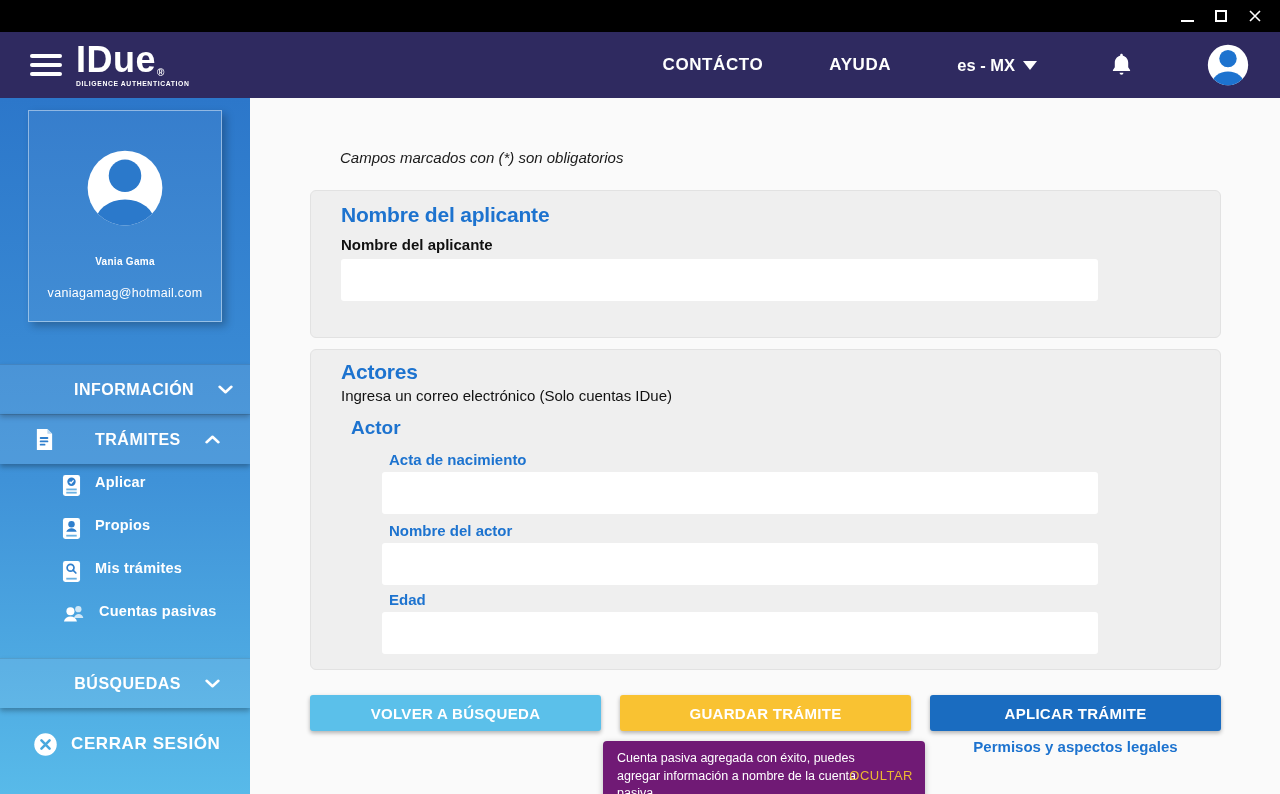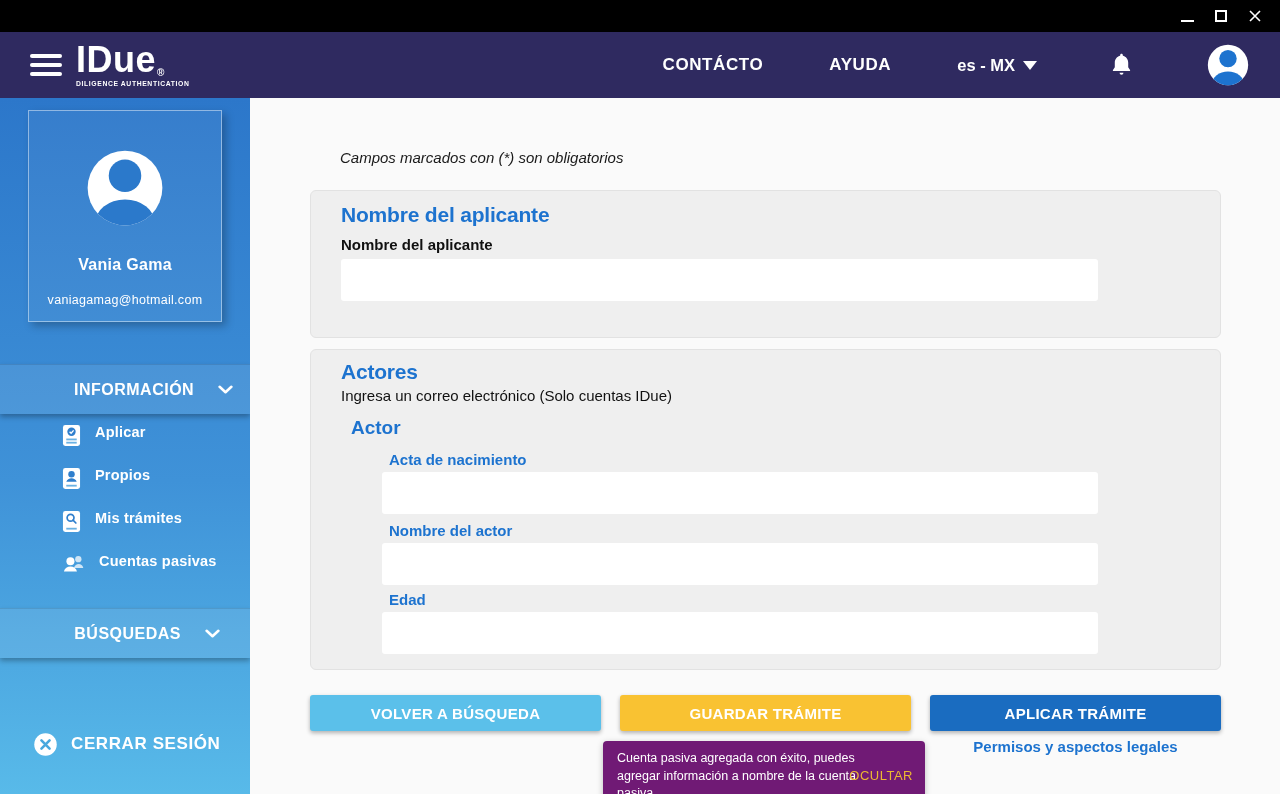--- a/index.html
+++ b/index.html
@@ -34,21 +34,21 @@
   .bell { margin-right:41px; cursor:pointer; display:flex; }
   .avatar-btn { margin-right:30px; cursor:pointer; display:flex; }
 
   
   .sidebar { position:absolute; top:98px; left:0; width:250px; height:696px;
              background:linear-gradient(180deg,#2c77ca 0%, #3f92d8 55%, #58bae9 100%); color:#fff; }
   .profile-card { position:absolute; top:12px; left:28px; width:194px; height:212px;
                   background:rgba(255,255,255,0.05); border:1px solid rgba(255,255,255,0.45);
                   box-shadow:4px 4px 8px rgba(0,0,0,0.25); display:flex; flex-direction:column; align-items:center; }
   .profile-avatar { margin-top:38px; }
-  .profile-name { font-size:16px; font-weight:600; margin-top:29px; letter-spacing:0.3px; }
+  .profile-name { font-size:10px; font-weight:600; margin-top:29px; letter-spacing:0.3px; }
   .profile-email { font-size:12.5px; font-weight:400; margin-top:19px; letter-spacing:0.3px; }
 
   .side-nav { position:absolute; top:266px; left:0; width:100%; }
   .nav-bar { height:50px; display:flex; align-items:center; padding-left:34px; padding-right:24px;
              background:rgba(255,255,255,0.09); border-top:1px solid rgba(0,0,0,0.10);
              box-shadow:0 3px 5px rgba(0,0,0,0.28); position:relative; cursor:pointer;gap:24px; }
   .nav-bar .bar-label { font-size:16px; font-weight:700; letter-spacing:0.5px; margin-left:16px; }
   .nav-bar .chev { margin-left:auto; margin-right:6px; display:flex; }
   .sub-list { padding:10px 0 12px 0; }
   .sub-item { display:flex; align-items:flex-start; padding-left:62px; height:43px; cursor:pointer; }
@@ -186,20 +186,35 @@
           <path d="M2.6 20.2c1.2-4.4 5-6.6 9.4-6.6s8.2 2.2 9.4 6.6c.2.7-.3 1.2-.9 1.2H3.5c-.6 0-1.1-.5-.9-1.2z" fill="#fff"></path>
         </svg>
         <span class="bar-label">INFORMACIÓN</span>
         <span class="chev">
           <svg width="15" height="9" viewBox="0 0 14 8">
               <polyline points="1.5,1.5 7,6.5 12.5,1.5" fill="none" stroke="#fff" stroke-width="2.4" stroke-linecap="round" stroke-linejoin="round"></polyline>
             </svg>
         </span>
       </div>
 
+      <div class="nav-bar">
+        <svg width="21" height="23" viewBox="0 0 22 24">
+          <path fill="#fff" d="M3 1h11l5 5v17H3z"></path>
+          <path fill="#bcd9f2" d="M14 1l5 5h-5z"></path>
+          <rect x="6" y="9.5" width="9" height="1.9" rx="0.9" fill="#2f7fcd"></rect>
+          <rect x="6" y="13" width="9" height="1.9" rx="0.9" fill="#2f7fcd"></rect>
+          <rect x="6" y="16.5" width="6" height="1.9" rx="0.9" fill="#2f7fcd"></rect>
+        </svg>
+        <span class="bar-label">TRÁMITES</span>
+        <span class="chev">
+          <svg width="15" height="9" viewBox="0 0 14 8">
+              <polyline points="1.5,6.5 7,1.5 12.5,6.5" fill="none" stroke="#fff" stroke-width="2.4" stroke-linecap="round" stroke-linejoin="round"></polyline>
+            </svg>
+        </span>
+      </div>
 
       <div class="sub-list">
         <div class="sub-item">
           <svg width="19" height="23" viewBox="0 0 20 24">
             <rect x="1" y="1" width="18" height="22" rx="2.5" fill="#fff"></rect>
             <circle cx="10" cy="8" r="4.4" fill="#2f7fcd"></circle>
             <path d="M8 8l1.6 1.6 2.6-3" stroke="#fff" stroke-width="1.4" fill="none"></path>
             <rect x="4.5" y="15.2" width="11" height="1.9" fill="#6bb2e3"></rect>
             <rect x="4.5" y="18.6" width="11" height="1.9" fill="#6bb2e3"></rect>
           </svg>

